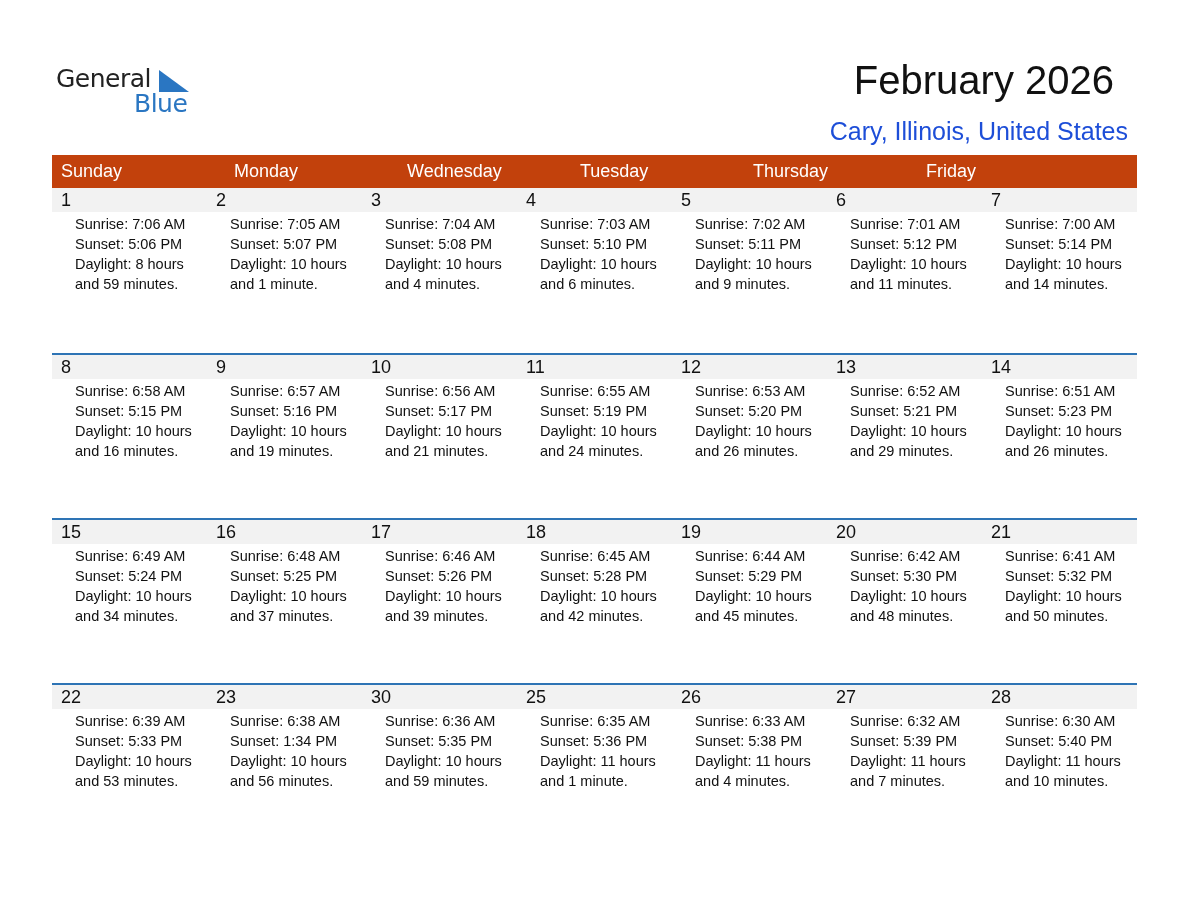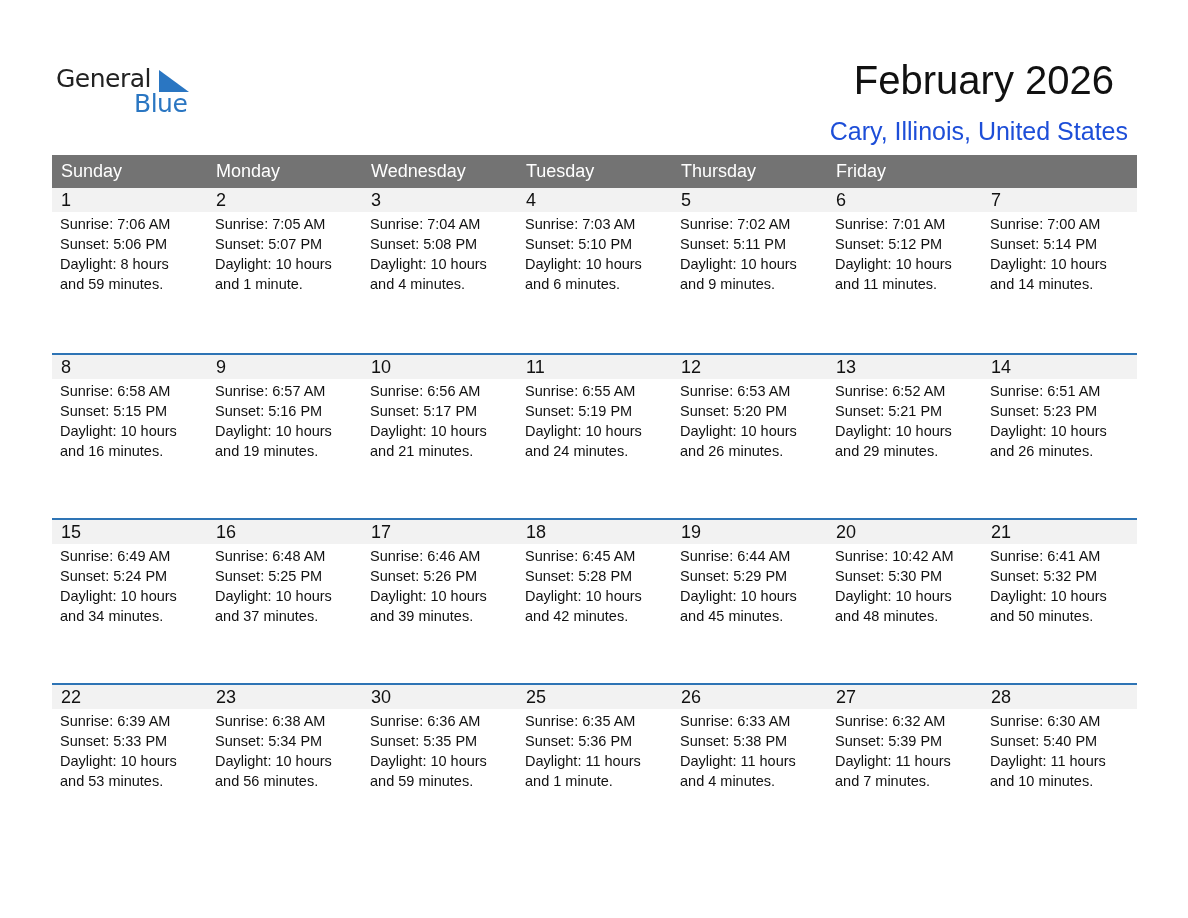--- a/index.html
+++ b/index.html
@@ -4,28 +4,28 @@
 <style>
   html,body{margin:0;padding:0;background:#ffffff;}
   body{width:1188px;height:918px;position:relative;font-family:"Liberation Sans",sans-serif;color:#111;overflow:hidden;}
   .logo{position:absolute;left:56px;top:62px;width:140px;height:56px;}
   .logo .general{position:absolute;left:0;top:2px;font-family:"DejaVu Sans",sans-serif;font-size:25px;color:#222;letter-spacing:-0.5px;}
   .logo .blue{position:absolute;left:78px;top:27px;font-family:"DejaVu Sans",sans-serif;font-size:25px;color:#2a76c2;letter-spacing:-0.5px;}
   .logo .tri{position:absolute;left:103px;top:8px;width:0;height:0;border-bottom:22px solid #2a76c2;border-left:30px solid transparent;transform:scaleX(-1);}
   .title{position:absolute;right:74px;top:58px;font-size:40px;color:#111;text-align:right;}
   .subtitle{position:absolute;right:60px;top:117px;font-size:25px;color:#1d4ed8;}
   .cal{position:absolute;left:52px;top:155px;width:1085px;}
-  .head{display:flex;background:#737373;height:33px;}
+  .head{display:flex;background:#c2410c;height:33px;gap:18px;}
   .head div{width:155px;color:#fff;font-size:18px;line-height:33px;padding-left:9px;box-sizing:border-box;}
   .week{height:165px;border-top:2px solid #2e74b5;box-sizing:border-box;}
   .week.first{border-top:none;}
   .numrow{display:flex;background:#f2f2f2;height:24px;}
   .numrow div{width:155px;font-size:18px;line-height:24px;padding-left:9px;box-sizing:border-box;}
   .inforow{display:flex;}
-  .cell{width:155px;padding-left:8px;box-sizing:border-box;font-size:14.5px;line-height:20px;padding-top:2px;}
+  .cell{width:155px;padding-left:8px;box-sizing:border-box;font-size:14.5px;line-height:20px;padding-top:2px;margin-left:15px;}
   .cell span{display:block;white-space:nowrap;}
 </style>
 </head>
 <body>
 
 <div class="logo">
   <span class="general">General</span>
   <span class="tri"></span>
   <span class="blue">Blue</span>
 </div>
@@ -188,21 +188,21 @@
             <span>Daylight: 10 hours</span>
             <span>and 42 minutes.</span>
           </div>
           <div class="cell">
             <span>Sunrise: 6:44 AM</span>
             <span>Sunset: 5:29 PM</span>
             <span>Daylight: 10 hours</span>
             <span>and 45 minutes.</span>
           </div>
           <div class="cell">
-            <span>Sunrise: 10:42 AM</span>
+            <span>Sunrise: 6:42 AM</span>
             <span>Sunset: 5:30 PM</span>
             <span>Daylight: 10 hours</span>
             <span>and 48 minutes.</span>
           </div>
           <div class="cell">
             <span>Sunrise: 6:41 AM</span>
             <span>Sunset: 5:32 PM</span>
             <span>Daylight: 10 hours</span>
             <span>and 50 minutes.</span>
           </div>
@@ -220,21 +220,21 @@
         </div>
         <div class="inforow">
           <div class="cell">
             <span>Sunrise: 6:39 AM</span>
             <span>Sunset: 5:33 PM</span>
             <span>Daylight: 10 hours</span>
             <span>and 53 minutes.</span>
           </div>
           <div class="cell">
             <span>Sunrise: 6:38 AM</span>
-            <span>Sunset: 5:34 PM</span>
+            <span>Sunset: 1:34 PM</span>
             <span>Daylight: 10 hours</span>
             <span>and 56 minutes.</span>
           </div>
           <div class="cell">
             <span>Sunrise: 6:36 AM</span>
             <span>Sunset: 5:35 PM</span>
             <span>Daylight: 10 hours</span>
             <span>and 59 minutes.</span>
           </div>
           <div class="cell">

